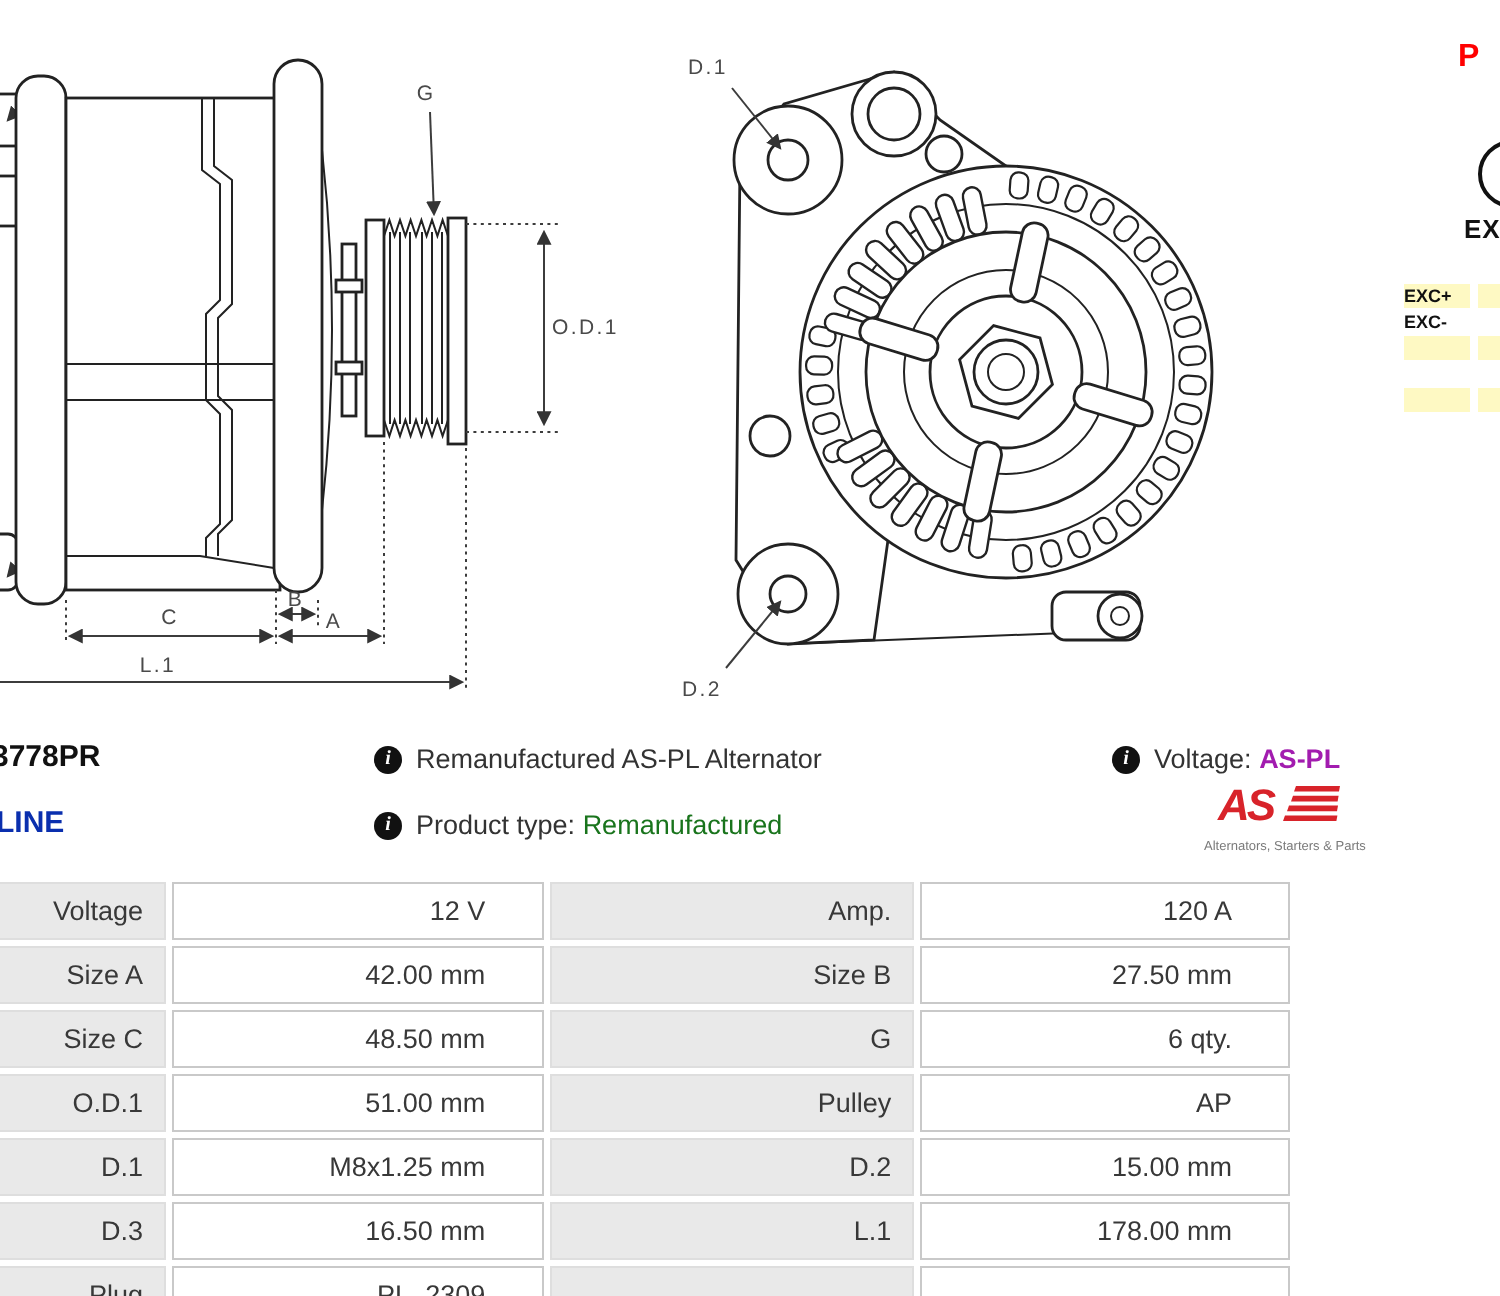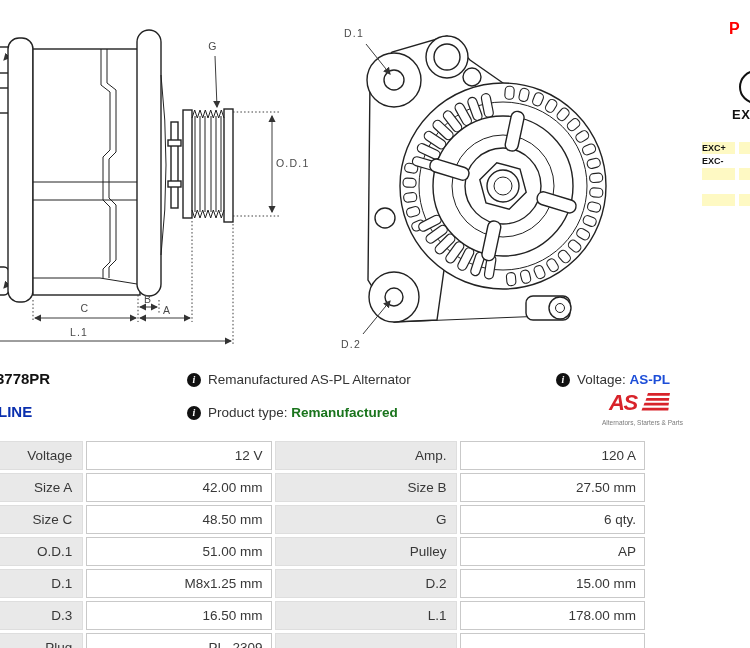--- a/index.html
+++ b/index.html
@@ -25,30 +25,30 @@
   .pincell1{width:33px;height:12px;font-size:9px;font-weight:bold;color:#111;line-height:12px;}
   .pincell2{width:30px;height:12px;}
   .gray{background:#fef9c3;}
 
   
   .pcode{position:absolute;left:-4px;top:370px;font-size:15px;font-weight:bold;color:#111;}
   .pline{position:absolute;left:-2px;top:403px;font-size:15px;font-weight:bold;color:#0a2fae;}
   .inforow{position:absolute;display:flex;align-items:center;gap:7px;font-size:13.5px;color:#333;}
   .iico{display:inline-flex;align-items:center;justify-content:center;width:14px;height:14px;
         border-radius:50%;background:#111;color:#fff;font:italic bold 10px "Liberation Serif",serif;flex:0 0 auto;}
-  .green{color:#19741c;font-weight:bold;text-align:right;}
-  .bold{font-weight:bold;color:#1d4ed8;}
+  .green{color:#19741c;font-weight:normal;text-align:right;}
+  .bold{font-weight:bold;color:#a21caf;}
   .logo{position:absolute;left:602px;top:391px;width:70px;text-align:right;}
   .logocap{font-size:6.5px;color:#7a7a7a;white-space:nowrap;margin-top:1px;}
 
   
   .spec{position:absolute;left:-102px;top:438px;border-collapse:separate;border-spacing:3px;table-layout:fixed;}
   .spec td{height:25px;font-size:13.5px;color:#383838;text-align:right;vertical-align:middle;white-space:nowrap;}
   .spec td.l{background:#e9e9e9;border:1px solid #dedede;padding-right:10px;}
-  .spec td.v{background:#fff;border:1px solid #c9c9c9;padding-right:8px;}
+  .spec td.v{background:#fff;border:1px solid #c9c9c9;padding-right:28px;}
 </style>
 </head>
 <body>
 
 <div class="page">
 
   <svg style="position:absolute;left:0;top:0;" width="750" height="362" viewBox="0 0 750 362">
     <defs>
       <marker id="ah" viewBox="0 0 10 10" refX="8.5" refY="5" markerWidth="7.5" markerHeight="7.5" orient="auto-start-reverse">
         <path d="M0,0 L10,5 L0,10 z" fill="#333"></path>

